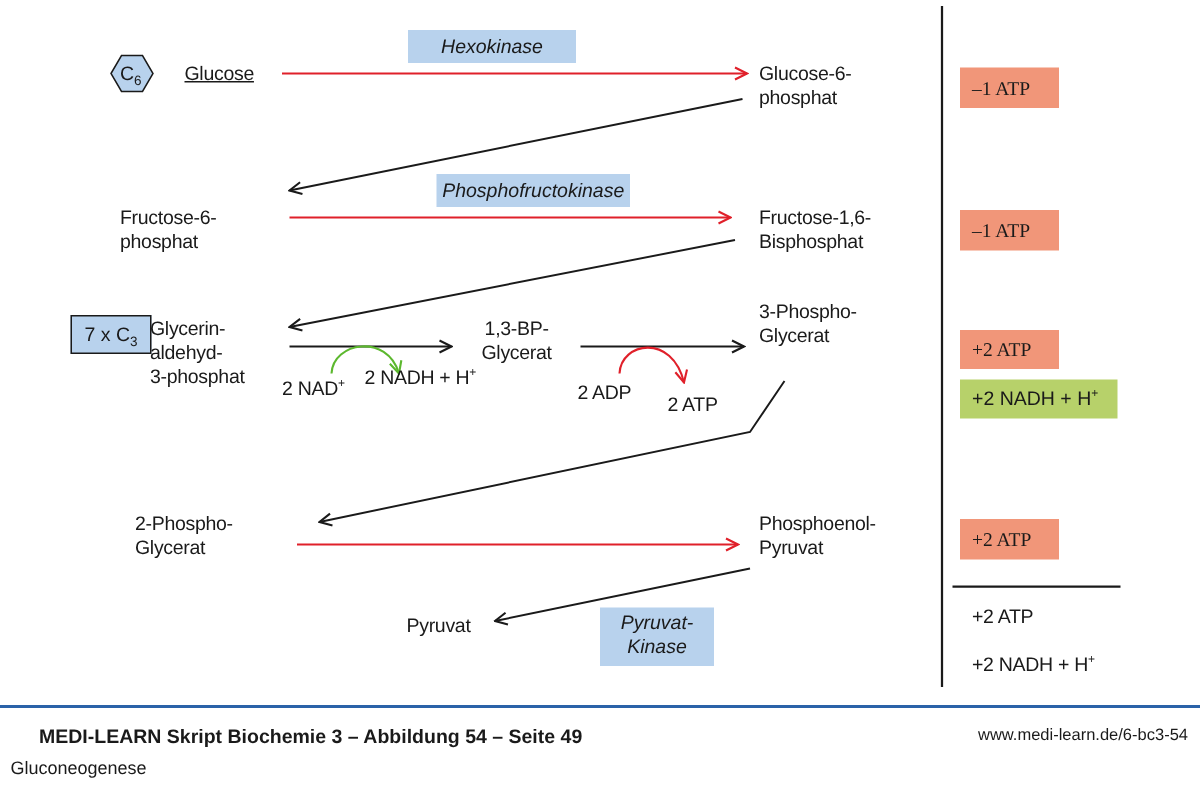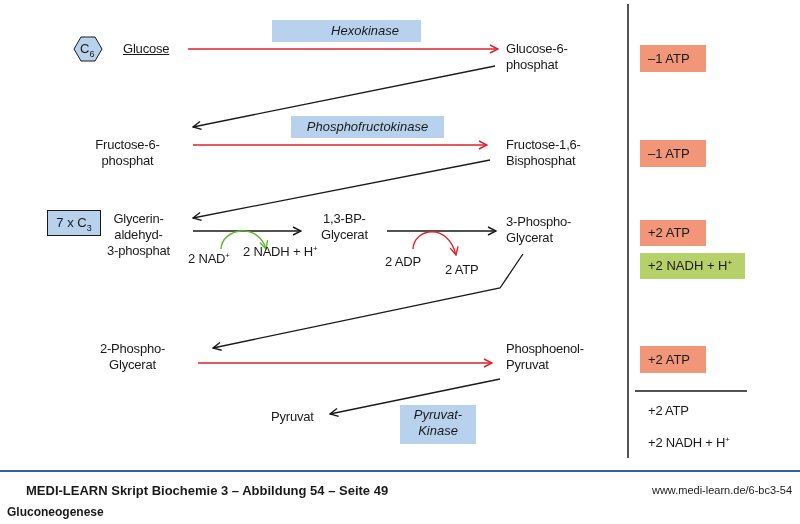--- a/index.html
+++ b/index.html
@@ -1,31 +1,31 @@
 <!DOCTYPE html>
 <html><head>
 <meta charset="utf-8">
 <style>
   html, body { margin:0; padding:0; background:#fff; }
   body { width:800px; height:524px; position:relative; overflow:hidden;
          font-family:"Liberation Sans", sans-serif; color:#1a1a1a; }
   .abs { position:absolute; }
   .lbl { position:absolute; font-size:13px; line-height:16px; font-stretch:condensed; letter-spacing:-0.2px; }
-  .ra { text-align:center; }
+  .ra { text-align:left; }
   .enz { position:absolute; background:#b8d2ed; font-style:italic; font-size:13px;
          text-align:center; line-height:16px; }
   .bal { position:absolute; font-size:13px; line-height:16px; padding:0 8px; }
-  .bal.red { background:#f19679; }
+  .bal.red { background:#f19679;font-family:Liberation Serif, serif; }
   .bal.green { background:#b7d16a; }
   sup { font-size:8px; line-height:0; }
   sub { font-size:9px; line-height:0; }
   svg#arrows { position:absolute; left:0; top:0; }
   .footer-rule { position:absolute; left:0; top:470px; width:800px; height:2px; background:#2a62a8; }
   .foot-title { position:absolute; left:7px; top:483px; font-size:13px; font-weight:bold;margin-left:19px; }
-  .foot-sub { position:absolute; left:7px; top:505px; font-size:12px; font-weight:bold; }
+  .foot-sub { position:absolute; left:7px; top:505px; font-size:12px; font-weight:normal; }
   .foot-url { position:absolute; right:8px; top:484px; font-size:11px; }
 </style>
 </head>
 <body>
 
 <svg id="arrows" width="800" height="470">
   <defs>
     <marker id="hb" markerWidth="10" markerHeight="10" refX="9" refY="5" orient="auto" markerUnits="userSpaceOnUse">
       <path d="M1,1 L9,5 L1,9" fill="none" stroke="#1a1a1a" stroke-width="1.4"></path>
     </marker>
@@ -88,36 +88,36 @@
 </div>
 <div class="lbl ra" style="left:100px;width:77px;top:211px;">
   <div>Glycerin-</div>
   <div>aldehyd-</div>
   <div>3-phosphat</div>
 </div>
 <div class="lbl" style="left:321px;top:211px;text-align:center;">
   <div>1,3-BP-</div>
   <div>Glycerat</div>
 </div>
-<div class="lbl" style="left:506px;top:214px;">
+<div class="lbl" style="left:506px;top:200px;">
   <div>3-Phospho-</div>
   <div>Glycerat</div>
 </div>
 <div class="lbl ra" style="left:90px;width:85px;top:341px;">
   <div>2-Phospho-</div>
   <div>Glycerat</div>
 </div>
 <div class="lbl" style="left:506px;top:341px;">
   <div>Phosphoenol-</div>
   <div>Pyruvat</div>
 </div>
 <div class="lbl" style="left:271px;top:409px;">Pyruvat</div>
 
-<div class="enz" style="left:272px;top:20px;width:112px;height:22px;line-height:22px;padding-left:37px;">Hexokinase</div>
-<div class="enz" style="left:291px;top:116px;width:153px;height:22px;line-height:22px;">Phosphofructokinase</div>
+<div class="enz" style="left:272px;top:20px;width:112px;height:22px;line-height:22px;">Hexokinase</div>
+<div class="enz" style="left:291px;top:116px;width:129px;height:22px;line-height:22px;">Phosphofructokinase</div>
 <div class="enz" style="left:400px;top:405px;width:76px;height:39px;padding-top:2px;box-sizing:border-box;">
   <div>Pyruvat-</div>
   <div>Kinase</div>
 </div>
 
 <div class="lbl" style="left:188px;top:251px;"><span>2 NAD</span><sup>+</sup></div>
 <div class="lbl" style="left:243px;top:244px;"><span>2 NADH + H</span><sup>+</sup></div>
 <div class="lbl" style="left:385px;top:254px;text-align:right;">2 ADP</div>
 <div class="lbl" style="left:445px;top:262px;">2 ATP</div>
 

